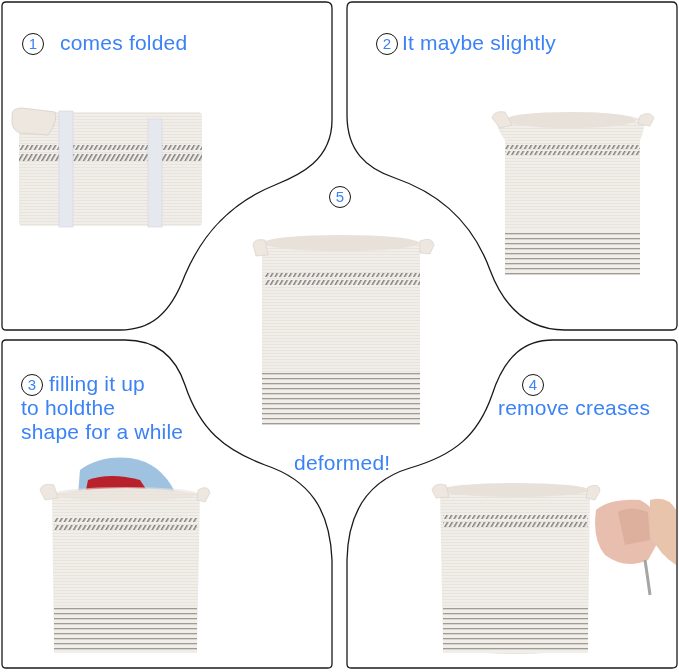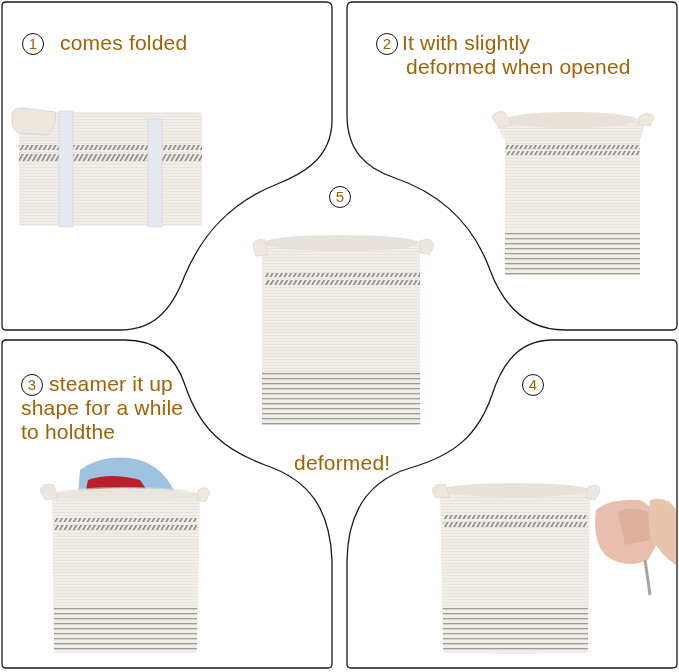--- a/index.html
+++ b/index.html
@@ -1,19 +1,19 @@
 <!DOCTYPE html>
 <html><head>
 <meta charset="utf-8">
 <style>
   html, body { margin: 0; padding: 0; background: #ffffff; }
   body { width: 679px; height: 672px; position: relative; overflow: hidden;
          font-family: "Liberation Sans", "DejaVu Sans", sans-serif; color: #111; }
   .frame { position: absolute; left: 0; top: 0; width: 679px; height: 672px; }
-  .caption { position: absolute; font-size: 21px; line-height: 24px; color: #a16207; letter-spacing: 0.2px; white-space: nowrap; }
+  .caption { position: absolute; font-size: 21px; line-height: 24px; color: #3b82f6; letter-spacing: 0.2px; white-space: nowrap; }
   .num { display: inline-block; width: 20px; height: 20px; border: 1.6px solid #151515; border-radius: 50%;
          text-align: center; line-height: 20px; font-size: 15px; margin-right: 6px; vertical-align: 1px; box-sizing: content-box; }
   .svgabs { position: absolute; left: 0; top: 0; }
 </style>
 </head>
 <body>
 
 <div class="frame">
 
   <svg class="svgabs" width="679" height="672" viewBox="0 0 679 672">
@@ -27,32 +27,32 @@
 
       <path d="M553,340 H672 Q677,340 677,345 V664 Q677,668 672,668 H351 Q347,668 347,664 V560 C348,510 370,480 410,468 C455,455 478,435 492,395 C505,355 525,340 553,340 Z"></path>
     </g>
   </svg>
 
   <div class="caption" style="left:22px; top:31px;">
     <span class="num" style="margin-right:16px;">1</span><span>comes folded</span>
   </div>
 
   <div class="caption" style="left:376px; top:31px;">
-    <div><span class="num" style="margin-right:4px;">2</span><span>It with slightly</span></div>
-    <div style="padding-left:30px;">deformed when opened</div>
+    <div><span class="num" style="margin-right:4px;">2</span><span>It maybe slightly</span></div>
   </div>
 
   <div class="caption" style="left:21px; top:372px;">
-    <div><span class="num" style="margin-right:6px;">3</span><span>steamer it up</span></div>
+    <div><span class="num" style="margin-right:6px;">3</span><span>filling it up</span></div>
+    <div>to holdthe</div>
     <div>shape for a while</div>
-    <div>to holdthe</div>
   </div>
 
   <div class="caption" style="left:498px; top:372px;">
     <div style="padding-left:24px;"><span class="num">4</span></div>
+    <div>remove creases</div>
   </div>
 
   <div class="caption" style="left:329px; top:184px;">
     <span class="num">5</span>
   </div>
   <div class="caption" style="left:294px; top:451px;">deformed!</div>
 
   <svg class="svgabs" width="679" height="672" viewBox="0 0 679 672">
     <defs>
       <pattern id="rows" width="6" height="3" patternUnits="userSpaceOnUse">

